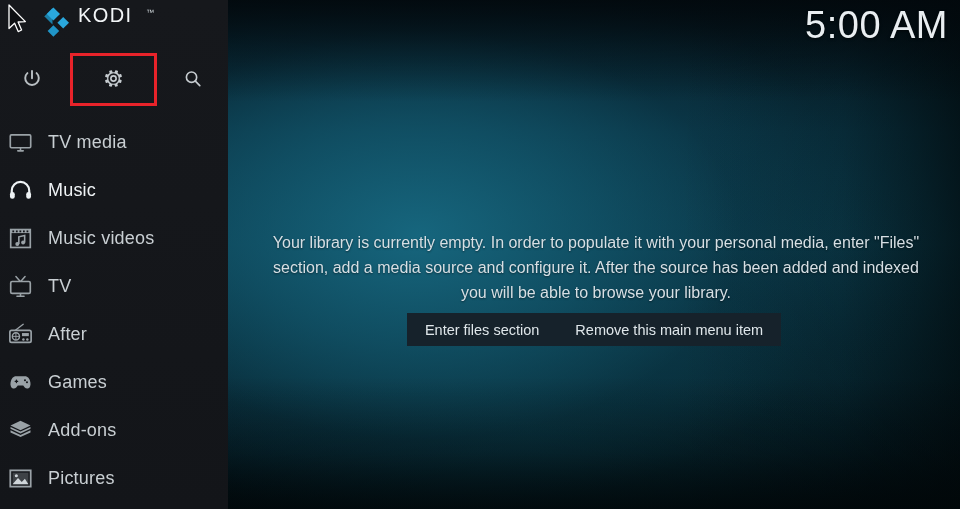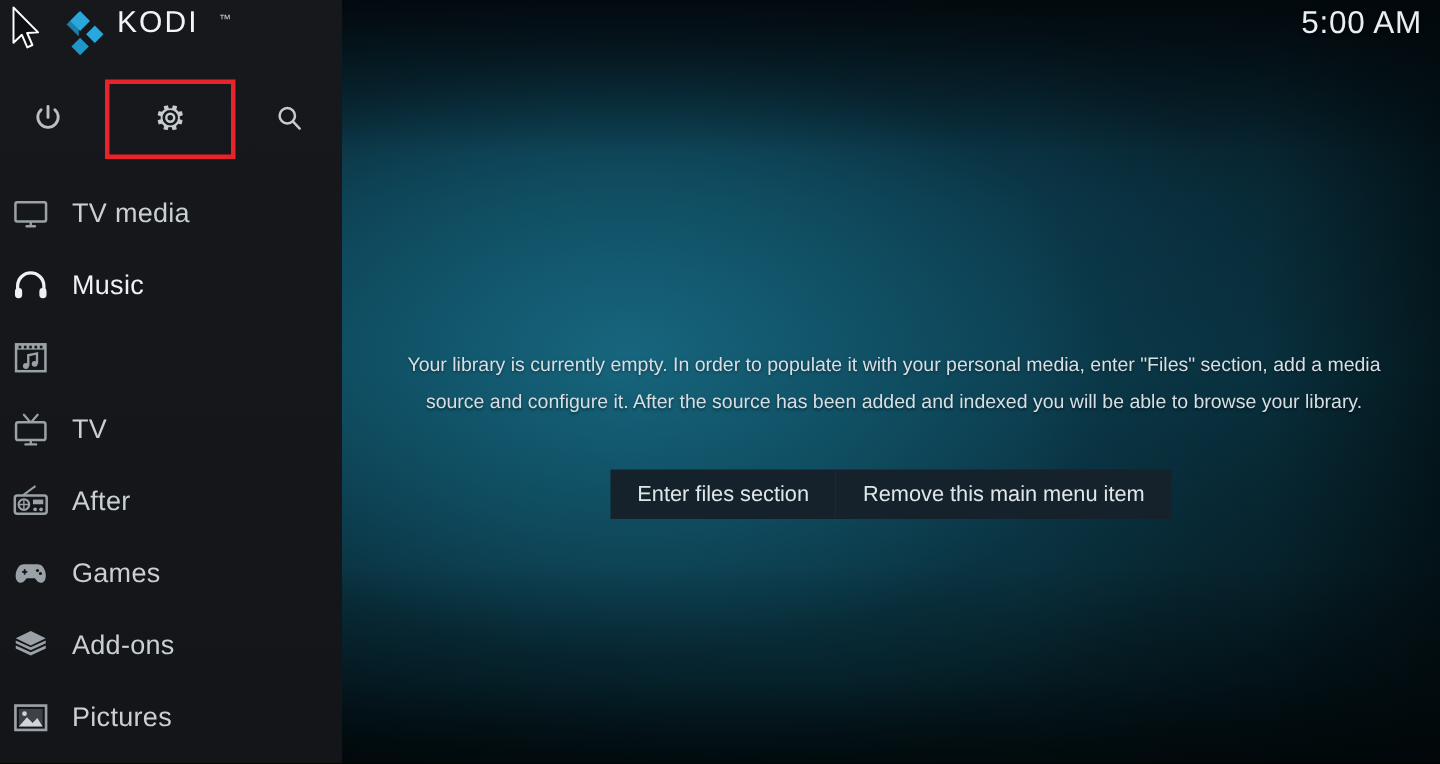--- a/index.html
+++ b/index.html
@@ -35,21 +35,21 @@
       linear-gradient(180deg, rgba(2,8,12,0.88) 0%, rgba(2,8,12,0.42) 9%, rgba(0,0,0,0) 20%),
       linear-gradient(0deg, rgba(1,7,9,0.80) 0%, rgba(1,7,9,0.30) 11%, rgba(0,0,0,0) 26%),
       linear-gradient(270deg, rgba(1,8,10,0.72) 0%, rgba(1,8,10,0.22) 16%, rgba(0,0,0,0) 38%);
     pointer-events:none;
   }
 
   
   .clock {
     position:absolute;
     right:12px; top:4px;
-    font-size:21px;
+    font-size:38px;
     font-weight:300;
     letter-spacing:0.5px;
     color:#e9eef1;
     z-index:6;
     text-shadow:0 1px 3px rgba(0,0,0,0.6);
   }
 
   
   .sidebar {
     position:absolute;
@@ -143,21 +143,21 @@
     left:228px; top:0;
     width:732px; height:509px;
     z-index:4;
     pointer-events:none;
   }
   .empty-msg {
     position:absolute;
     left:38px; top:230px;
     width:660px;
     text-align:center;
-    font-size:13px;
+    font-size:16px;
     line-height:25px;
     color:#d7dfe4;
     text-shadow:0 1px 2px rgba(0,0,0,0.45);
   }
   .empty-buttons {
     position:absolute;
     left:0; top:313px;
     width:732px;
     display:flex;
     justify-content:center;
@@ -271,20 +271,21 @@
               <rect x="7.6" y="4.3" width="1.7" height="1.7"></rect>
               <rect x="11.0" y="4.3" width="1.7" height="1.7"></rect>
               <rect x="14.4" y="4.3" width="1.7" height="1.7"></rect>
               <rect x="17.8" y="4.3" width="1.7" height="1.7"></rect>
             </g>
             <path d="M10.4 17.2 L10.4 10.4 L16.0 9.2 L16.0 15.8" stroke="#9aa2a7" stroke-width="1.5" fill="none"></path>
             <circle cx="8.9" cy="17.3" r="1.9" fill="#9aa2a7"></circle>
             <circle cx="14.5" cy="15.9" r="1.9" fill="#9aa2a7"></circle>
           </svg>
         </span>
+        <span class="menu-label">Music videos</span>
       </div>
 
       <div class="menu-item">
         <span class="menu-icon">
           <svg width="25" height="25" viewBox="0 0 24 24">
             <path d="M7.6 2.4 L11.6 7.0" stroke="#9aa2a7" stroke-width="1.4" stroke-linecap="round"></path>
             <path d="M16.4 2.4 L12.4 7.0" stroke="#9aa2a7" stroke-width="1.4" stroke-linecap="round"></path>
             <rect x="2.6" y="7.2" width="18.8" height="11.4" rx="1.4" stroke="#9aa2a7" stroke-width="1.6" fill="none"></rect>
             <path d="M8.6 21.4 L15.4 21.4" stroke="#9aa2a7" stroke-width="1.5" stroke-linecap="round"></path>
             <path d="M12 18.6 L12 21.4" stroke="#9aa2a7" stroke-width="1.5"></path>

